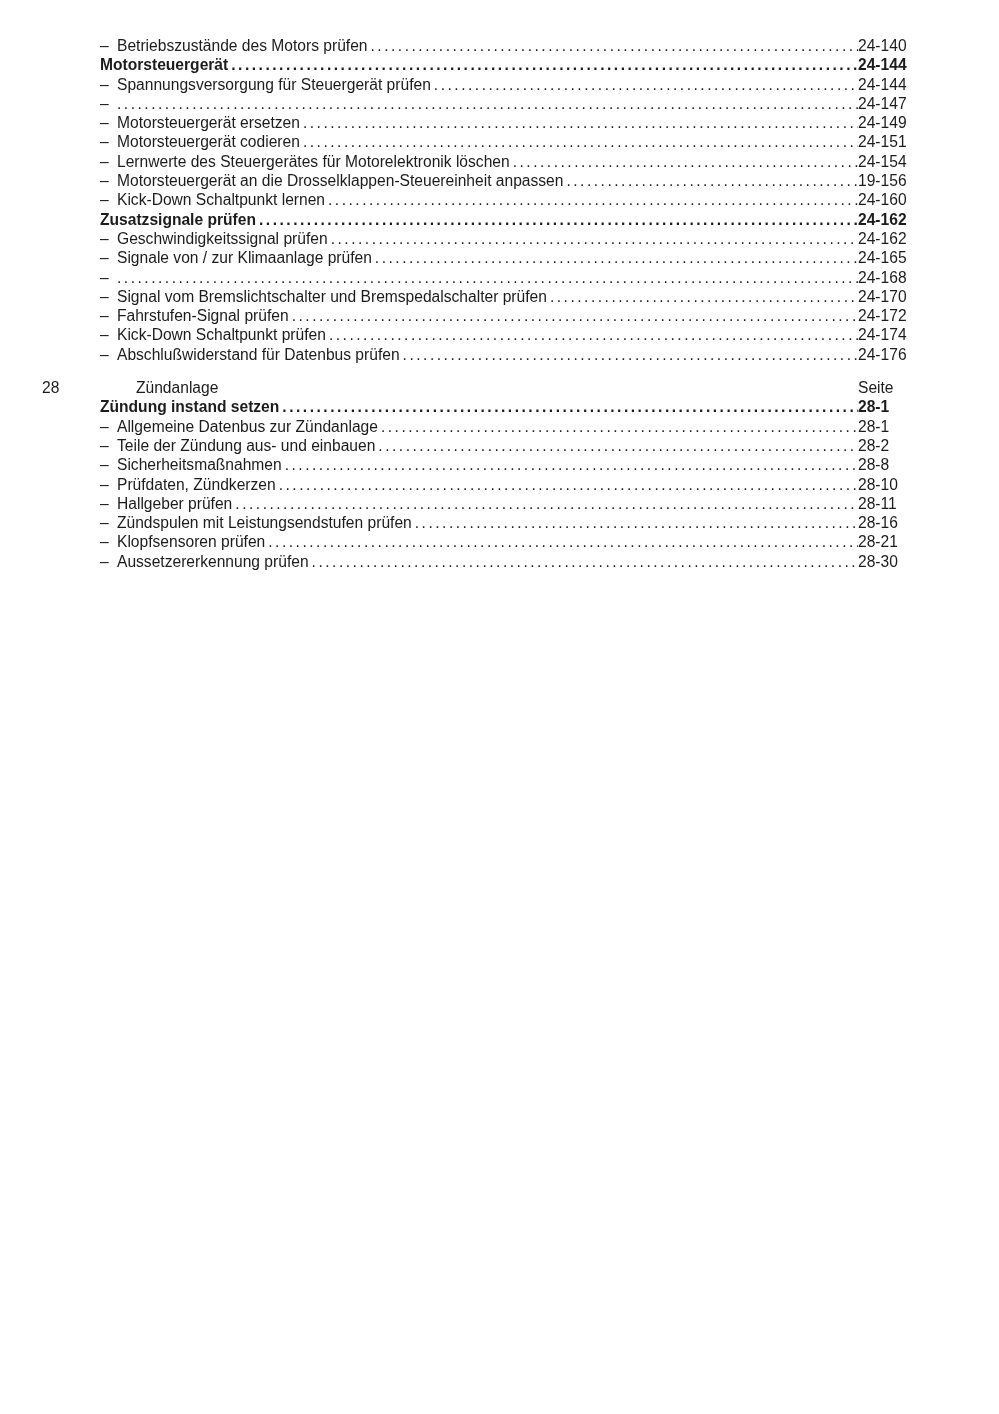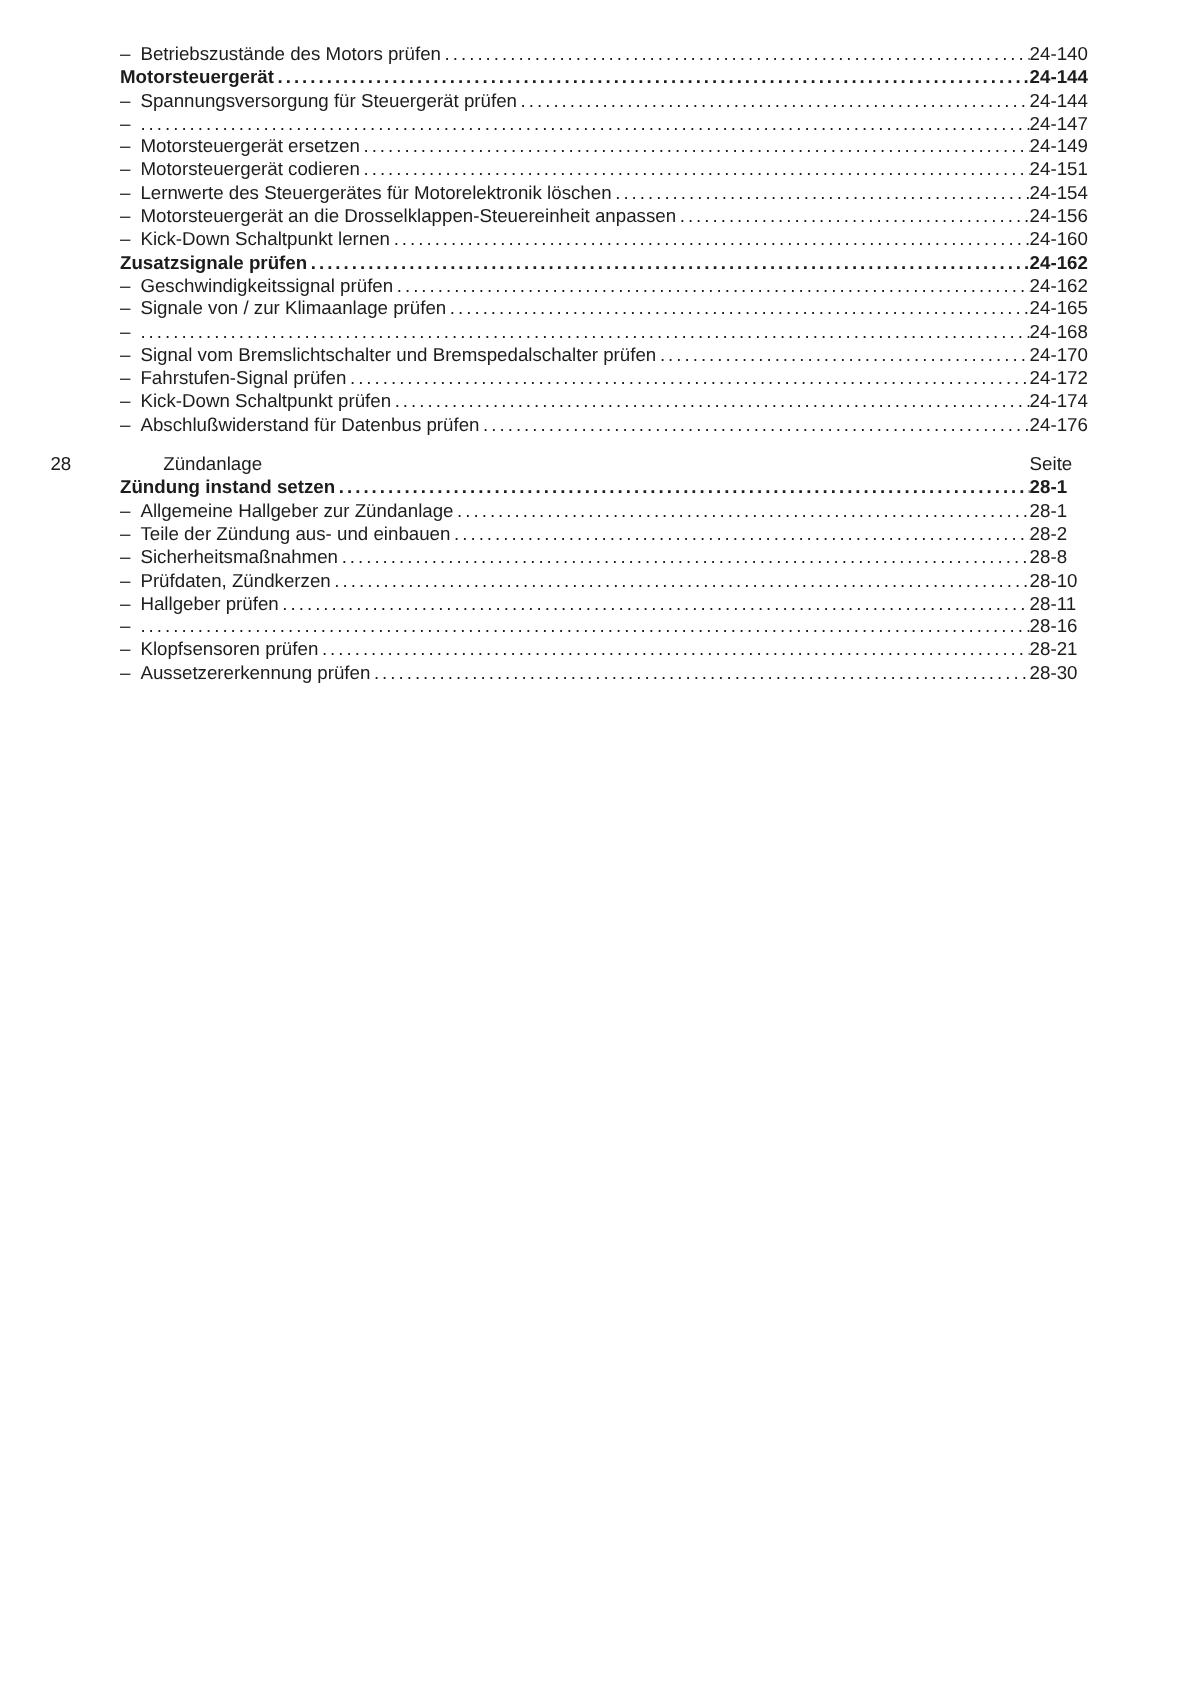--- a/index.html
+++ b/index.html
@@ -129,21 +129,21 @@
     <span class="entry-dash">– </span>
     <span class="entry-label">Lernwerte des Steuergerätes für Motorelektronik löschen</span>
     <span class="dots"></span>
     <span class="page-col">24-154</span>
   </div>
 
   <div class="toc-row sub">
     <span class="entry-dash">– </span>
     <span class="entry-label">Motorsteuergerät an die Drosselklappen-Steuereinheit anpassen</span>
     <span class="dots"></span>
-    <span class="page-col">24-156</span>
+    <span class="page-col">19-156</span>
   </div>
 
   <div class="toc-row sub">
     <span class="entry-dash">– </span>
     <span class="entry-label">Kick-Down Schaltpunkt lernen</span>
     <span class="dots"></span>
     <span class="page-col">24-160</span>
   </div>
 
   <div class="toc-row heading">
@@ -213,21 +213,21 @@
     <div>
   <div class="toc-row heading">
     <span class="entry-dash"></span>
     <span class="entry-label">Zündung instand setzen</span>
     <span class="dots"></span>
     <span class="page-col">28-1</span>
   </div>
 
   <div class="toc-row sub">
     <span class="entry-dash">– </span>
-    <span class="entry-label">Allgemeine Hallgeber zur Zündanlage</span>
+    <span class="entry-label">Allgemeine Datenbus zur Zündanlage</span>
     <span class="dots"></span>
     <span class="page-col">28-1</span>
   </div>
 
   <div class="toc-row sub">
     <span class="entry-dash">– </span>
     <span class="entry-label">Teile der Zündung aus- und einbauen</span>
     <span class="dots"></span>
     <span class="page-col">28-2</span>
   </div>
@@ -248,20 +248,21 @@
 
   <div class="toc-row sub">
     <span class="entry-dash">– </span>
     <span class="entry-label">Hallgeber prüfen</span>
     <span class="dots"></span>
     <span class="page-col">28-11</span>
   </div>
 
   <div class="toc-row sub">
     <span class="entry-dash">– </span>
+    <span class="entry-label">Zündspulen mit Leistungsendstufen prüfen</span>
     <span class="dots"></span>
     <span class="page-col">28-16</span>
   </div>
 
   <div class="toc-row sub">
     <span class="entry-dash">– </span>
     <span class="entry-label">Klopfsensoren prüfen</span>
     <span class="dots"></span>
     <span class="page-col">28-21</span>
   </div>

